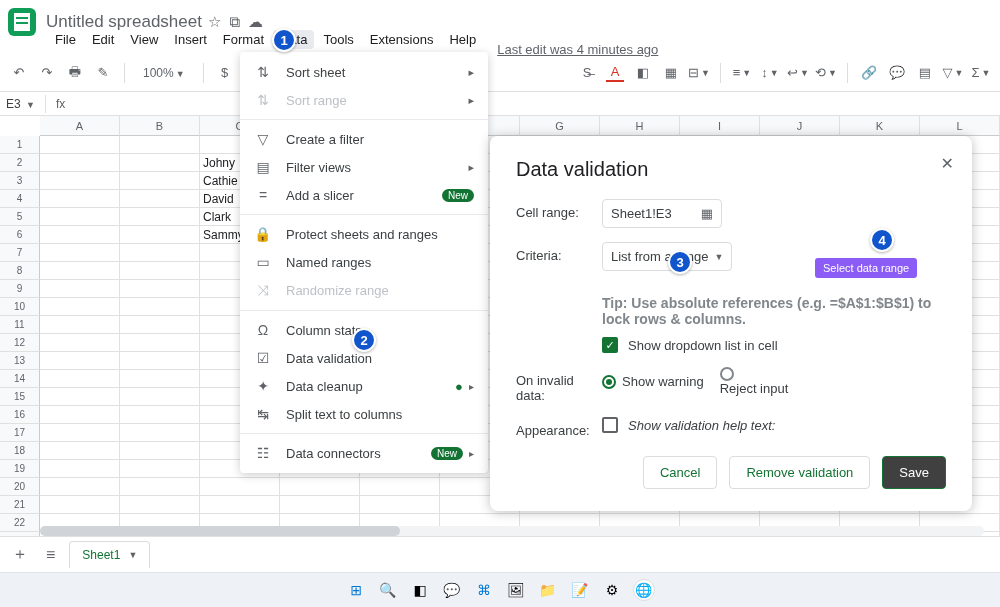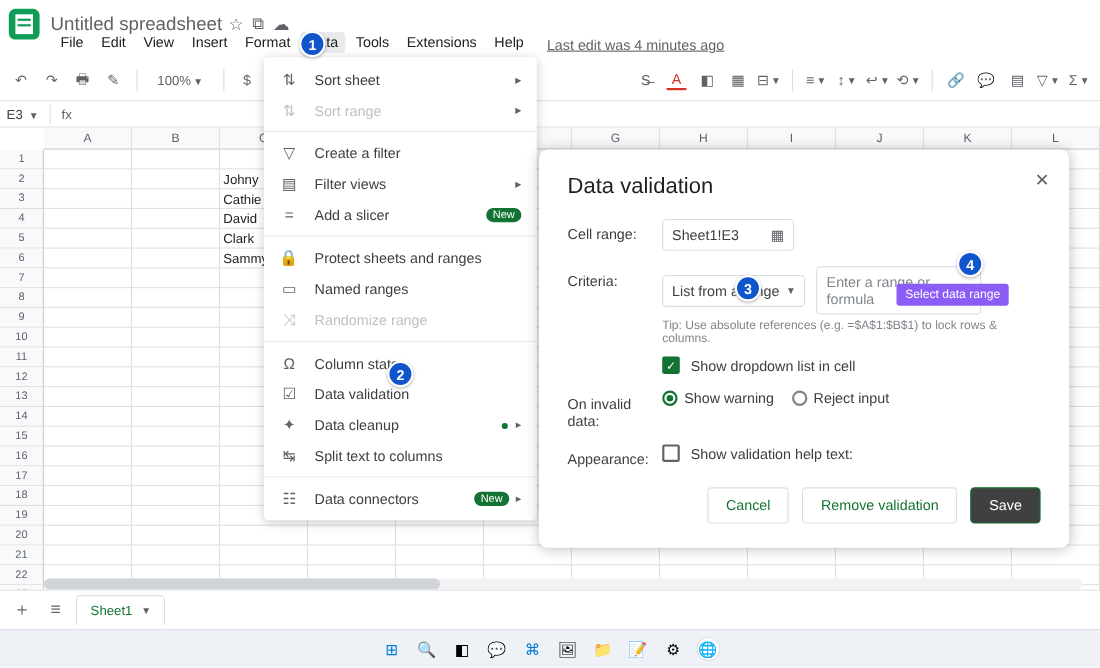--- a/index.html
+++ b/index.html
@@ -9,21 +9,21 @@
 .title-row { display: flex; align-items: center; padding: 16px 8px 2px 8px; height: 30px; }
 .logo { width: 28px; height: 28px; background: #0f9d58; border-radius: 6px; margin-right: 10px; display: flex; align-items: center; justify-content: center; }
 .logo-inner { width: 16px; height: 18px; background: #fff; position: relative; }
 .logo-inner::before, .logo-inner::after { content:''; position:absolute; background:#0f9d58; height:2px; left:2px; right:2px; }
 .logo-inner::before { top:4px; }
 .logo-inner::after { top:9px; }
 .title-txt { font-size: 17px; color: #5f6368; margin-right: 6px; }
 .title-icons { color: #5f6368; font-size: 15px; display: flex; gap: 8px; }
 
 
-.menu-row { display: flex; align-items: flex-end; padding: 0 8px 6px 48px; font-size: 13px; color: #202124; gap: 2px; height: 24px;}
+.menu-row { display: flex; align-items: center; padding: 0 8px 6px 48px; font-size: 13px; color: #202124; gap: 2px; height: 24px;}
 .menu-item { padding: 2px 7px; border-radius: 4px; cursor: pointer; }
 .menu-item.active { background: #e8eaed; }
 .edit-time { color: #5f6368; text-decoration: underline; margin-left: 12px; margin-top: 20px; }
 
 
 .toolbar-row { display: flex; align-items: center; padding: 4px 10px; border-bottom: 1px solid #e0e0e0; height: 38px; gap: 10px; color:#5f6368; font-size:13px; }
 .tool { width: 18px; height: 18px; display:flex; align-items:center; justify-content:center; color:#5f6368; cursor:pointer; }
 .sep { width:1px; height:20px; background:#dadce0; margin:0 2px; }
 .zoom { font-size: 12px; padding: 2px 6px; }
 
@@ -59,21 +59,21 @@
 
 .dialog { position:absolute; left:490px; top:136px; width:482px; background:#fff; box-shadow:0 1px 12px rgba(0,0,0,0.25); border-radius:8px; padding:22px 26px 22px 26px; z-index:60;}
 .dlg-title { font-size:20px; color:#202124; margin-bottom:18px;}
 .dlg-close { position:absolute; right:18px; top:18px; font-size:16px; color:#5f6368; cursor:pointer;}
 .dlg-row { display:flex; align-items:flex-start; margin-bottom:14px; font-size:13px; color:#3c4043;}
 .dlg-label { width:86px; padding-top:6px;}
 .range-input { border:1px solid #dadce0; border-radius:4px; padding:6px 8px; width:120px; font-size:13px; display:flex; align-items:flex-start; gap:8px;}
 .grid-icon-sm { color:#5f6368; margin-left:auto; font-size:13px;}
 .criteria-select { border:1px solid #dadce0; border-radius:4px; padding:6px 8px; font-size:13px; display:flex; align-items:center; gap:4px; cursor:pointer;}
 .criteria-input { border:1px solid #dadce0; border-radius:4px; padding:6px 8px; font-size:13px; width:150px; color:#80868b; display:flex; align-items:center;}
-.tip { font-size:11px; color:#80868b; margin-top:4px; margin-left:0;}
+.tip { font-size:14px; color:#80868b; margin-top:24px; margin-left:0;font-weight:bold;}
 .chk { width:16px; height:16px; background:#137333; border-radius:2px; margin-right:10px; display:inline-flex; align-items:center; justify-content:center; color:#fff; font-size:11px;}
 .chk-empty { width:16px; height:16px; border:2px solid #5f6368; border-radius:2px; margin-right:10px; }
 .radio { width:14px; height:14px; border:2px solid #137333; border-radius:50%; margin-right:6px; display:inline-flex; align-items:center; justify-content:center;}
 .radio.checked::after{content:''; width:6px; height:6px; background:#137333; border-radius:50%;}
 .radio.unchecked { border-color:#80868b;}
 .dlg-buttons { display:flex; justify-content:flex-end; gap:12px; margin-top:18px;}
 .btn { padding:8px 16px; font-size:13px; border-radius:4px; cursor:pointer; border:1px solid #dadce0; background:#fff; color:#137333;}
 .btn.primary { background:#404040; color:#fff; border-color:#137333;}
 
 
@@ -646,50 +646,46 @@
   </div>
 
   <div class="dlg-row" style="align-items:flex-start;">
     <div class="dlg-label">Criteria:</div>
     <div style="flex:1;">
       <div style="display:flex; gap:10px; align-items:center;">
         <div class="criteria-select">
           <span>List from a range</span>
             <span class="dropdown-caret">▼</span>
         </div>
-        <div class="criteria-input">
-          <span>Enter a range or formula</span>
-          <span class="grid-icon-sm" style="margin-left:auto;">▦</span>
-        </div>
       </div>
       <div class="tip">Tip: Use absolute references (e.g. =$A$1:$B$1) to lock rows &amp; columns.</div>
       <div style="display:flex; align-items:center; margin-top:10px;">
         <span class="chk">✓</span>
         <span>Show dropdown list in cell</span>
       </div>
     </div>
   </div>
 
   <div class="dlg-row">
     <div class="dlg-label">On invalid data:</div>
     <div style="display:flex; align-items:center; gap:16px;">
       <label style="display:flex;align-items:center;justify-content:center;">
           <span class="radio checked"></span>
           <span>Show warning</span>
         </label>
-      <label style="display:flex;align-items:flex-end;">
+      <label style="display:flex;align-items:flex-start;flex-direction:column;">
           <span class="radio unchecked"></span>
           <span>Reject input</span>
         </label>
     </div>
   </div>
 
   <div class="dlg-row">
     <div class="dlg-label">Appearance:</div>
-    <div style="display:flex; align-items:center;">
+    <div style="display:flex; align-items:center;font-style:italic;">
       <span class="chk-empty"></span>
       <span>Show validation help text:</span>
     </div>
   </div>
 
   <div class="dlg-buttons">
     <div class="btn">Cancel</div>
     <div class="btn">Remove validation</div>
     <div class="btn primary">Save</div>
   </div>

